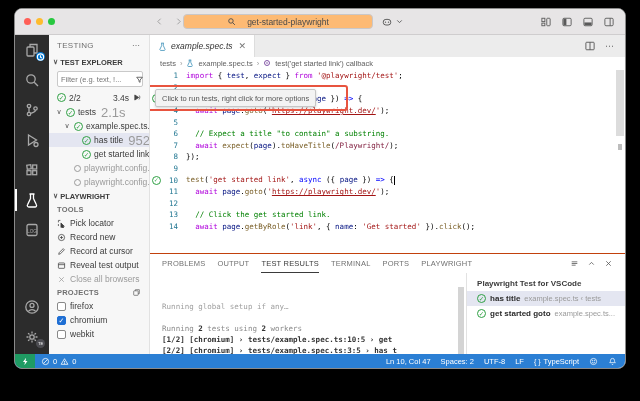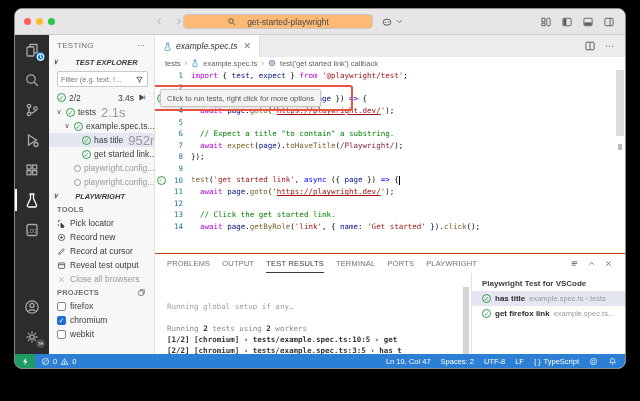--- a/index.html
+++ b/index.html
@@ -38,22 +38,22 @@
   .ab-badge { position:absolute; right:4px; bottom:4px; width:9px; height:9px; border-radius:50%;
     background:#0078d4; color:#fff; font-size:5px; display:flex; align-items:center; justify-content:center; }
   .ab-badge.txt { background:#4d4d52; font-size:4px; letter-spacing:0; }
 
   
   .sidebar { width:106px; background:#f7f7f7; border-right:1px solid #e2e2e2;
     font-size:8.5px; color:#3b3b3b; overflow:hidden; }
   .sb-title { height:20px; display:flex; align-items:center; padding:0 8px; font-size:8px;
     color:#6f6f6f; letter-spacing:.3px; }
   .sb-title .more { margin-left:auto; color:#6f6f6f; letter-spacing:1px; }
-  .sb-sect { height:14px; display:flex; align-items:center; gap:17px; padding:0 4px;
-    font-weight:bold; font-size:7.5px; color:#3b3b3b;font-style:italic; }
+  .sb-sect { height:14px; display:flex; align-items:center; gap:2px; padding:0 4px;
+    font-weight:bold; font-size:7.5px; color:#3b3b3b; }
   .sb-sect .chev{ color:#555; font-size:7px; }
   .filter-wrap { margin:2px 6px 3px 8px; height:16px; border:1px solid #c9c9c9; background:#fff;
     border-radius:2px; display:flex; align-items:center; padding:0 3px; }
   .filter-wrap input { border:none; outline:none; width:74px; font-size:7.5px; color:#555;
     font-family:"Liberation Sans",sans-serif; background:transparent; }
   .filter-wrap .funnel { margin-left:auto; color:#4a4a4a; }
   .summary { height:15px; display:flex; align-items:center; gap:3px; padding:0 8px; }
   .summary .dur { margin-left:auto; color:#3b3b3b; }
   .tree-row { height:14px; display:flex; align-items:center; gap:3px; padding-right:4px; white-space:nowrap; }
   .tree-row .meta { color:#9a9a9a; font-size:13px; margin-left:2px; }
@@ -527,21 +527,21 @@
           <div class="results">
             <div class="res-title">Playwright Test for VSCode</div>
             <div id="result-items">
                 <div class="res-row selected">
                   <span class="pass-ic">✓</span>
                   <span class="nm">has title</span>
                   <span class="mt">example.spec.ts ‹ tests</span>
                 </div>
                 <div class="res-row">
                   <span class="pass-ic">✓</span>
-                  <span class="nm">get firefox link</span>
+                  <span class="nm">get started goto</span>
                   <span class="mt">example.spec.ts...</span>
                 </div>
               </div>
           </div>
         </div>
       </div>
     </div>
   </div>
 
   <div class="statusbar">

